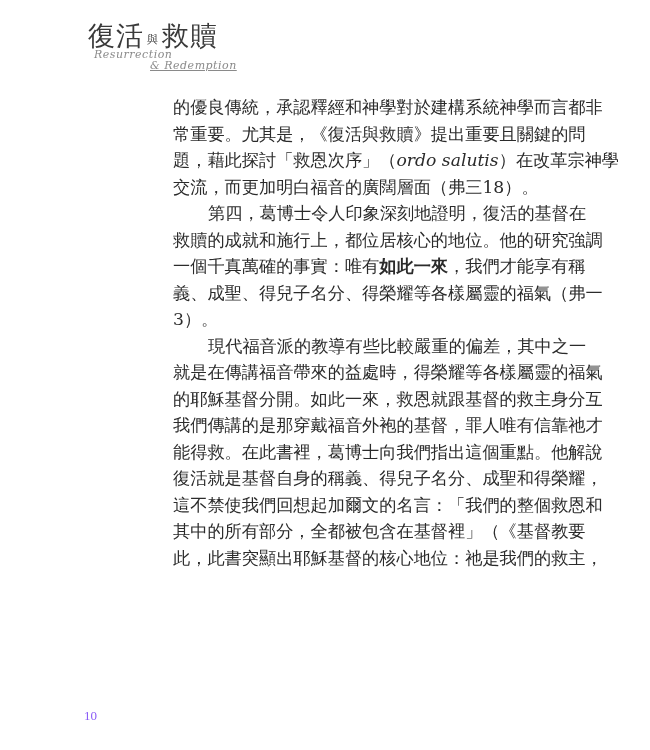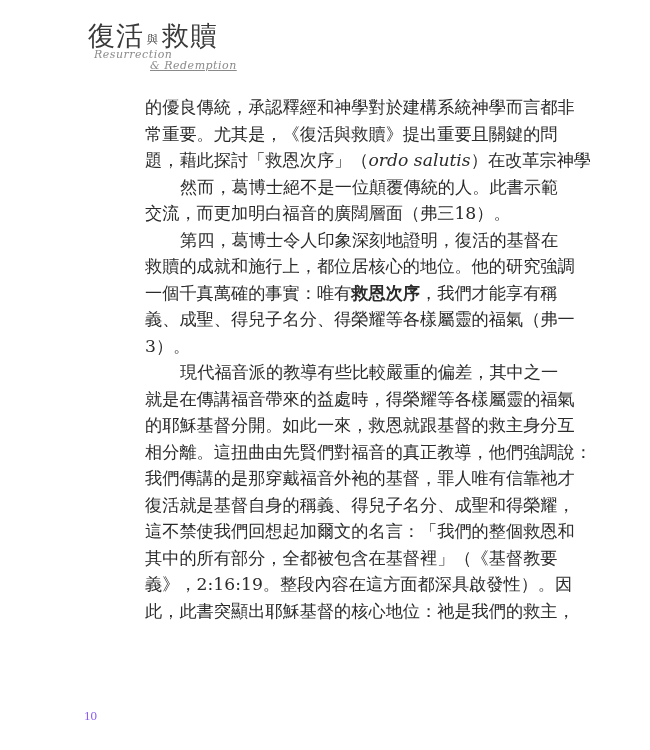--- a/index.html
+++ b/index.html
@@ -6,21 +6,21 @@
   body { width: 650px; height: 750px; position: relative; overflow: hidden; color: #2a2a2a; }
   .page { position: absolute; left: 0; top: 0; width: 650px; height: 750px; background: #ffffff; }
 
   .running-head { position: absolute; left: 88px; top: 14px; width: 170px; height: 60px; }
   .rh-zh { position: absolute; left: 0; top: 4px; font-family: "DejaVu Serif", serif; font-size: 27px; letter-spacing: 1px; color: #3a3a3a; white-space: nowrap; }
   .rh-zh .rh-and { font-size: 11px; vertical-align: middle; margin: 0 3px; position: relative; top: 2px; }
   .rh-en1 { position: absolute; left: 6px; top: 34px; font-family: "DejaVu Serif", serif; font-style: italic; font-size: 11px; color: #8a8a8a; letter-spacing: 0.5px; white-space: nowrap; }
   .rh-en2 { position: absolute; left: 62px; top: 45px; font-family: "DejaVu Serif", serif; font-style: italic; font-size: 11px; color: #8a8a8a; letter-spacing: 0.5px; white-space: nowrap; text-decoration: underline; }
 
   .body-text { position: absolute; left: 145px; top: 94px; width: 362px; font-family: "DejaVu Serif", serif; font-size: 17.2px; line-height: 26.5px; color: #2b2b2b; }
-  .line { display: block; white-space: nowrap; height: 26.5px; text-align: justify; text-align-last: justify; }
+  .line { display: block; white-space: nowrap; height: 26.5px; text-align: justify; text-align-last: justify; margin-left: 28px; }
   .line.last { text-align-last: left; }
   .line.indent { padding-left: 35px; }
   .em-bold { font-family: "DejaVu Sans", sans-serif; font-weight: bold; }
   .latin-italic { font-style: italic; }
 
   .folio { position: absolute; left: 84px; top: 708px; font-family: "Liberation Serif", serif; font-size: 13px; color: #8b5cf6; }
 </style>
 </head>
 <body>
 
@@ -34,40 +34,38 @@
 
   <div class="body-text">
 
     <div>
       <span class="line">的優良傳統，承認釋經和神學對於建構系統神學而言都非</span>
       <span class="line">常重要。尤其是，《復活與救贖》提出重要且關鍵的問</span>
       <span class="line"><span>題，藉此探討「救恩次序」（</span><span class="latin-italic">ordo salutis</span><span>）在改革宗神學</span></span>
     </div>
 
     <div>
-      <span class="line indent">然而，葛博士絕不是一位顛覆傳統的人。此書示範</span>
       <span class="line last">交流，而更加明白福音的廣闊層面（弗三18）。</span>
     </div>
 
     <div>
       <span class="line indent">第四，葛博士令人印象深刻地證明，復活的基督在</span>
       <span class="line">救贖的成就和施行上，都位居核心的地位。他的研究強調</span>
-      <span class="line"><span>一個千真萬確的事實：唯有</span><span class="em-bold">救恩次序</span><span>，我們才能享有稱</span></span>
+      <span class="line"><span>一個千真萬確的事實：唯有</span><span class="em-bold">如此一來</span><span>，我們才能享有稱</span></span>
       <span class="line">義、成聖、得兒子名分、得榮耀等各樣屬靈的福氣（弗一</span>
       <span class="line last">3）。</span>
     </div>
 
     <div>
       <span class="line indent">現代福音派的教導有些比較嚴重的偏差，其中之一</span>
       <span class="line">就是在傳講福音帶來的益處時，得榮耀等各樣屬靈的福氣</span>
       <span class="line">的耶穌基督分開。如此一來，救恩就跟基督的救主身分互</span>
-      <span class="line">相分離。這扭曲由先賢們對福音的真正教導，他們強調說：</span>
       <span class="line">我們傳講的是那穿戴福音外袍的基督，罪人唯有信靠祂才</span>
+      <span class="line">能得救。在此書裡，葛博士向我們指出這個重點。他解說</span>
       <span class="line">復活就是基督自身的稱義、得兒子名分、成聖和得榮耀，</span>
       <span class="line">這不禁使我們回想起加爾文的名言：「我們的整個救恩和</span>
       <span class="line">其中的所有部分，全都被包含在基督裡」（《基督教要</span>
-      <span class="line">義》，2:16:19。整段內容在這方面都深具啟發性）。因</span>
       <span class="line">此，此書突顯出耶穌基督的核心地位：祂是我們的救主，</span>
     </div>
   </div>
 
   <div class="folio">10</div>
 </div>
 
 </body></html>

